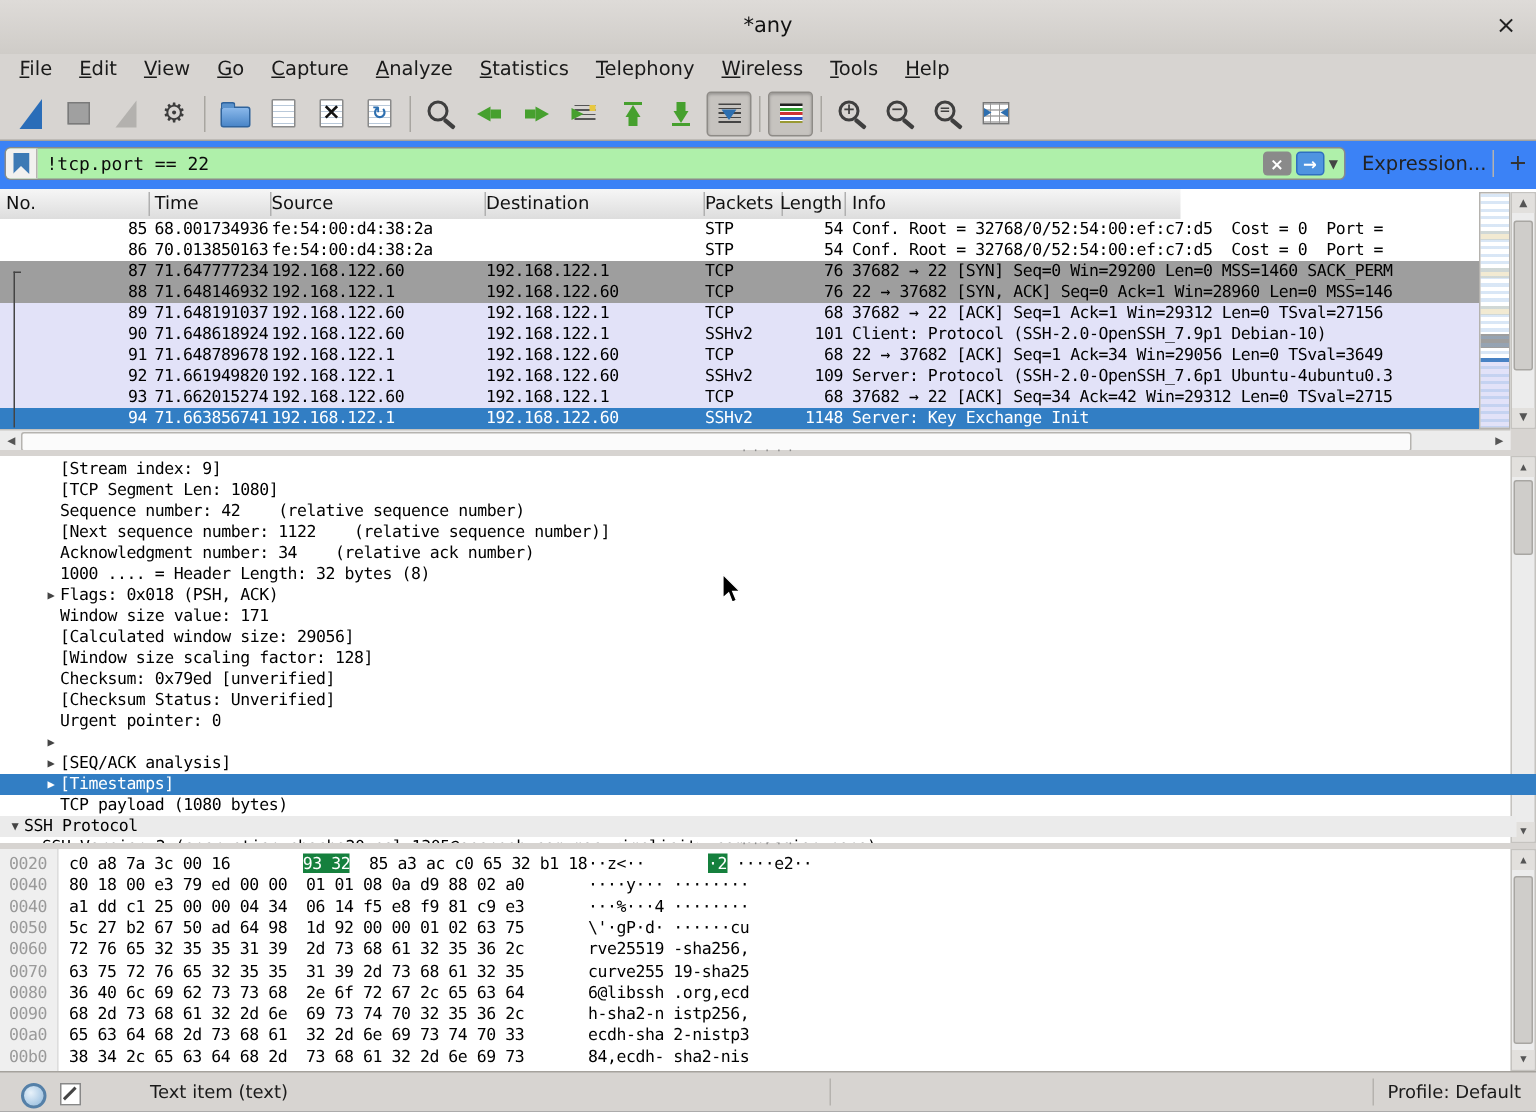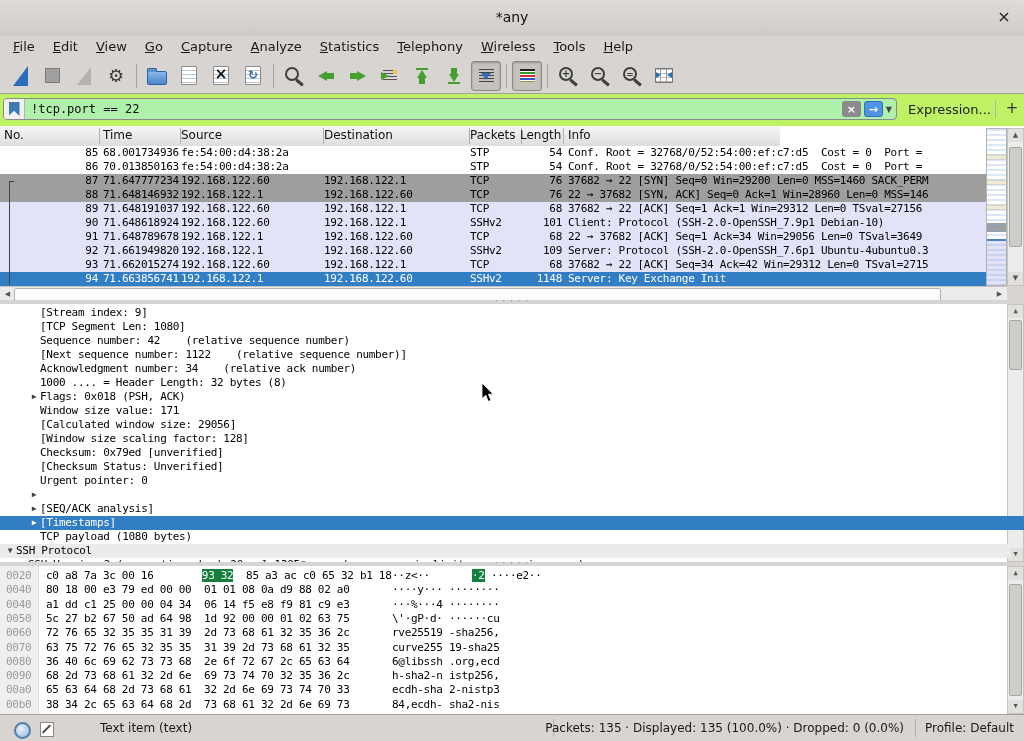--- a/index.html
+++ b/index.html
@@ -63,38 +63,38 @@
   .i-colorize{width:15px;height:13px;background:linear-gradient(180deg,#222 0 2px,#fff 2px 3px,#2f9e2f 3px 5px,#fff 5px 6px,
     #cc3333 6px 8px,#fff 8px 9px,#3355cc 9px 11px,#fff 11px 12px,#999933 12px 13px);}
   .i-resize{width:16px;height:13px;background:#fff;border:1px solid #777;position:relative;
     background-image:linear-gradient(90deg,transparent 0 4px,#999 4px 5px,transparent 5px 10px,#999 10px 11px,transparent 11px 16px),
     repeating-linear-gradient(180deg,#bbb 0 1px,transparent 1px 4px);}
   .i-resize::before{content:"";position:absolute;left:0;top:3px;width:0;height:0;
     border-left:5px solid #2d6fb0;border-top:3px solid transparent;border-bottom:3px solid transparent;}
   .i-resize::after{content:"";position:absolute;right:0;top:3px;width:0;height:0;
     border-right:5px solid #2d6fb0;border-top:3px solid transparent;border-bottom:3px solid transparent;}
   
-  .filterbar{position:absolute;left:0;top:94px;width:1024px;height:32px;background:#bef264;border-bottom:1px solid #a5a29d;}
+  .filterbar{position:absolute;left:0;top:94px;width:1024px;height:32px;background:#3b82f6;border-bottom:1px solid #a5a29d;}
   .filter-field{position:absolute;left:3px;top:4px;width:894px;height:22px;border:1px solid #8a8a8a;border-radius:4px;
     background:#aff0aa;display:flex;align-items:center;box-sizing:border-box;overflow:hidden;}
   .fbookmark{width:20px;height:22px;display:flex;align-items:center;justify-content:center;background:#f2f1ef;border-right:1px solid #b5b3af;}
   .i-bookmark{width:11px;height:14px;background:#3d7ab5;clip-path:polygon(0 0,100% 0,100% 100%,50% 62%,0 100%);}
   .filter-text{flex:1;padding-left:6px;font-family:"DejaVu Sans Mono",monospace;font-size:12px;color:#0a0a0a;white-space:pre;}
   .fbtn{width:19px;height:16px;border-radius:3px;margin-right:3px;display:flex;align-items:center;justify-content:center;
     color:#fff;font-weight:bold;font-size:11px;}
   .fbtn.clear{background:#8a8a8a;}
   .fbtn.apply{background:#4f94e0;border:1px solid #2f6fc0;box-sizing:border-box;}
   .fcaret{font-size:8px;color:#444;margin-right:4px;}
   .expr{position:absolute;left:908px;top:8px;font-size:13px;color:#222;}
   .fsep{position:absolute;left:995px;top:6px;width:1px;height:18px;background:#b5b2ae;}
   .fadd{position:absolute;left:1004px;top:5px;font-size:15px;color:#333;width:16px;text-align:center;}
   
   .plist{position:absolute;left:0;top:126px;width:1024px;height:174px;background:#fff;}
   .phdr{position:absolute;left:0;top:0;width:780px;height:20px;background:linear-gradient(#f6f6f6,#dddddd);
-    border-bottom:1px solid #a5a29d;font-size:12px;color:#111;}
+    border-bottom:1px solid #a5a29d;font-size:12px;color:#111;padding-left:7px;}
   .phdr .hcell{position:absolute;top:2px;white-space:pre;overflow:hidden;}
   .phdr .hsep{position:absolute;top:2px;width:1px;height:16px;background:#b0b0b0;}
   .prows{position:absolute;left:0;top:20px;width:986px;height:140px;overflow:hidden;
     font-family:"DejaVu Sans Mono",monospace;font-size:11px;letter-spacing:-0.3px;}
   .prow{position:absolute;left:0;width:986px;height:14px;line-height:14px;}
   .prow span{position:absolute;top:0;white-space:pre;overflow:hidden;}
   .prow.c-white{background:#fff;color:#000;}
   .prow.c-gray{background:#9e9e9e;color:#000;}
   .prow.c-lavender{background:#e2e2f8;color:#000;}
   .prow.c-selected{background:#327ec4;color:#fff;}
@@ -539,21 +539,20 @@
       <div class="hrow" style="top: 103.1px;"><span class="off">0090</span><span class="hx"><span>68 2d 73 68 61 32 2d 6e  69 73 74 70 32 35 36 2c</span></span><span class="asc"><span>h-sha2-n istp256,</span></span></div>
       <div class="hrow" style="top: 117.4px;"><span class="off">00a0</span><span class="hx"><span>65 63 64 68 2d 73 68 61  32 2d 6e 69 73 74 70 33</span></span><span class="asc"><span>ecdh-sha 2-nistp3</span></span></div>
       <div class="hrow" style="top: 131.7px;"><span class="off">00b0</span><span class="hx"><span>38 34 2c 65 63 64 68 2d  73 68 61 32 2d 6e 69 73</span></span><span class="asc"><span>84,ecdh- sha2-nis</span></span></div>
     </div>
 
   <div class="statusbar">
     <div class="i-expert"></div>
     <div class="i-note"></div>
     <div class="st-help">Text item (text)</div>
     <div class="st-div" style="right:470px;"></div>
-    <div class="st-pkts">Packets: 135 · Displayed: 135 (100.0%) · Dropped: 0 (0.0%)</div>
     <div class="st-div" style="right:108px;"></div>
     <div class="st-profile">Profile: Default</div>
   </div>
 
   <div class="cursor">
     <svg width="14" height="20" viewBox="0 0 14 20">
       <path d="M1 0 L1 15.5 L4.8 12.2 L7.2 18.4 L9.9 17.2 L7.4 11.2 L12.2 11.2 Z" fill="#000" stroke="#fff" stroke-width="0.8"></path>
     </svg>
   </div>
 

